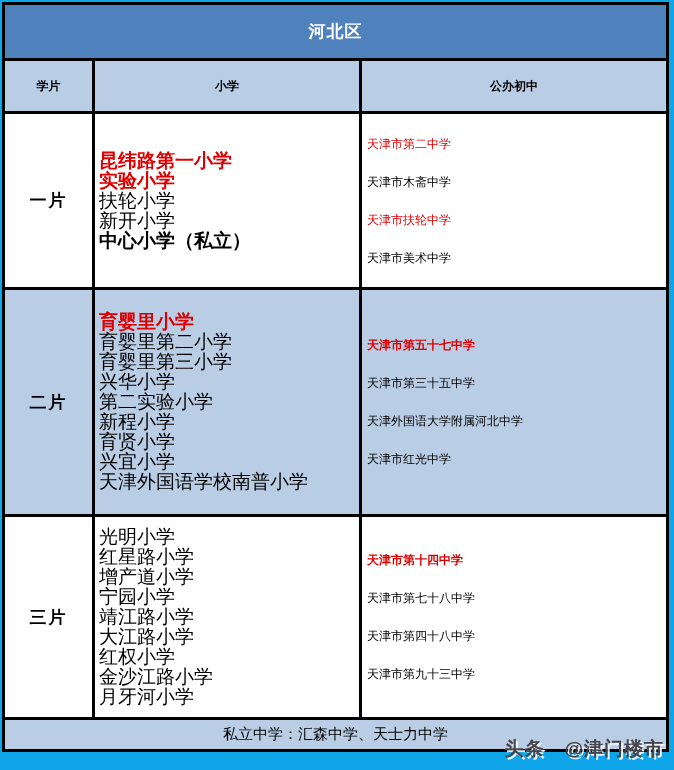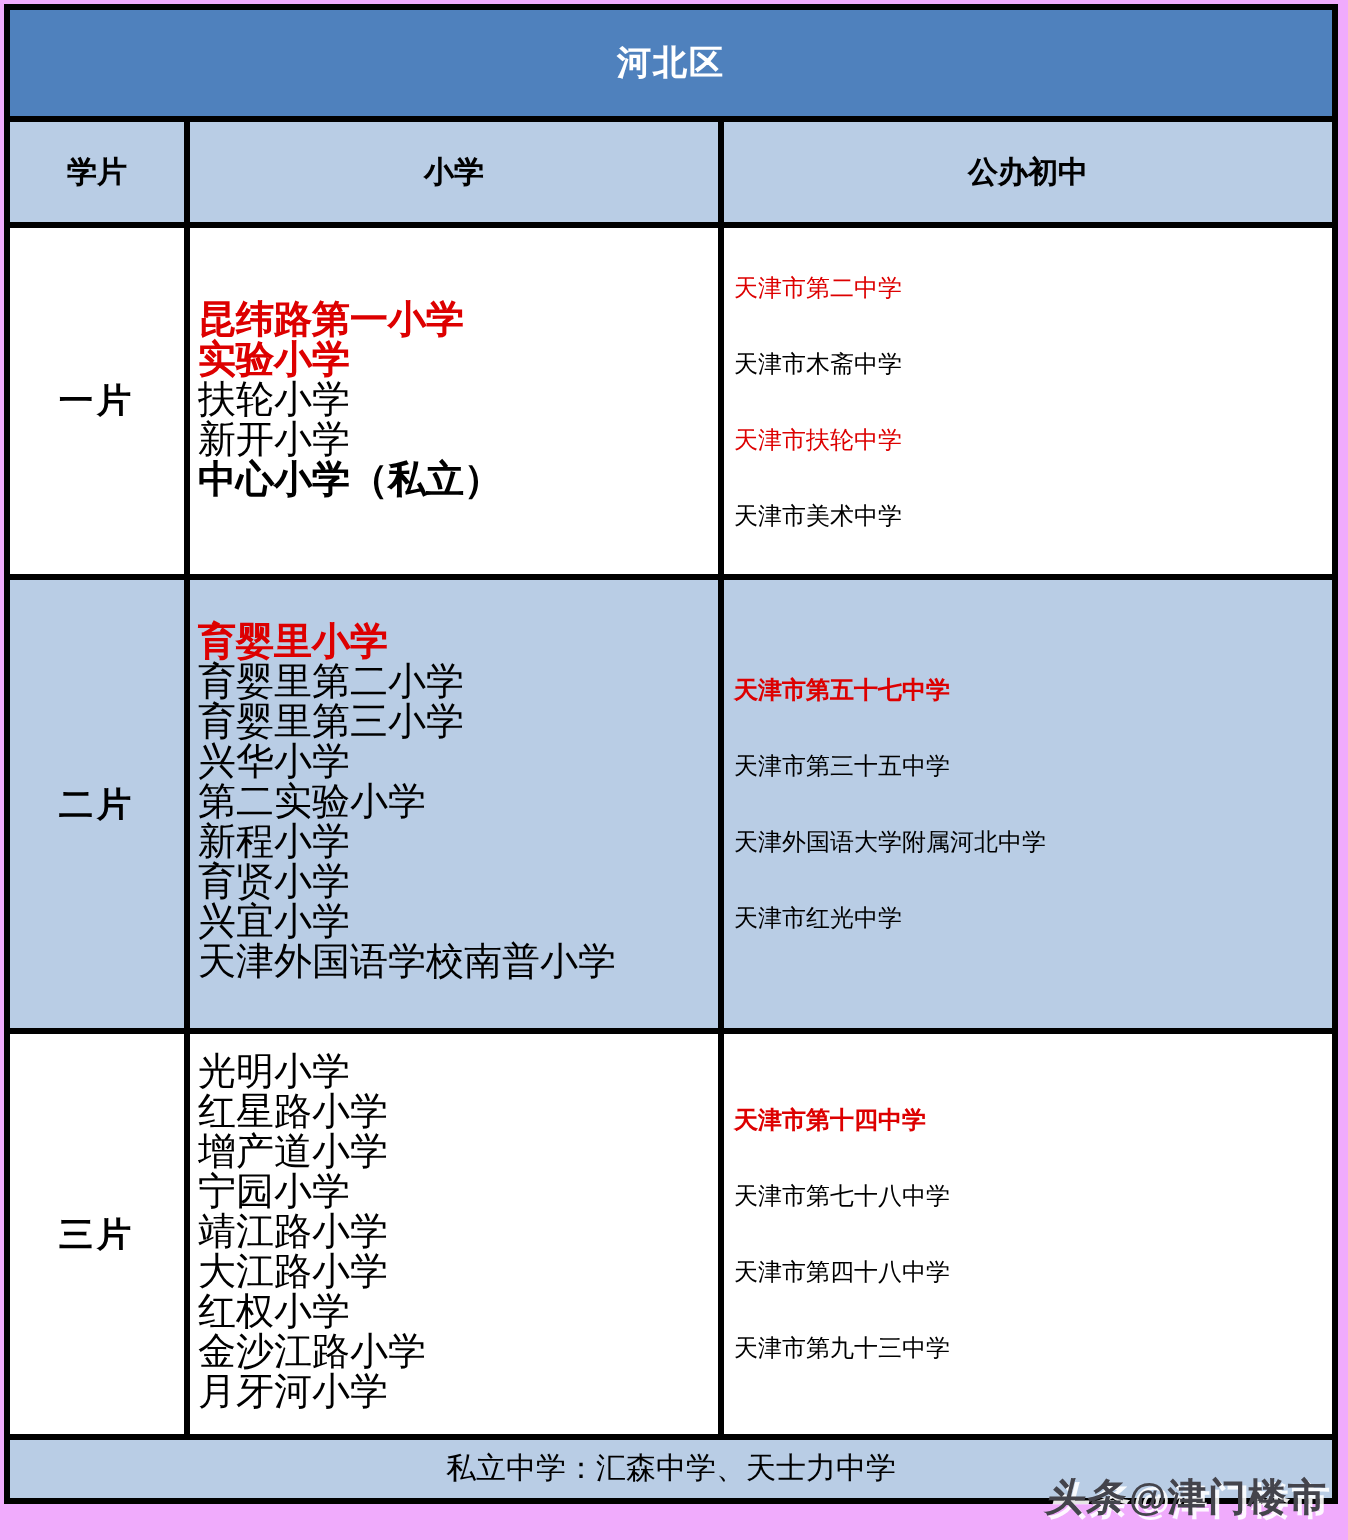--- a/index.html
+++ b/index.html
@@ -4,52 +4,52 @@
 <style>
   :root{
     --header-bg:#4F81BD;
     --band-bg:#B9CDE5;
     --red:#DD0000;
     --border:#000000;
   }
   *{box-sizing:border-box;margin:0;padding:0;}
   html,body{width:674px;height:770px;background:#fff;overflow:hidden;}
   body{font-family:"Liberation Sans","DejaVu Sans",sans-serif;color:#000;position:relative;}
-  .page{position:absolute;inset:0;background:#f0abfc;}
+  .page{position:absolute;inset:0;background:#0ea5e9;}
   .table{position:absolute;left:2px;top:2px;width:667px;border:3px solid var(--border);background:#fff;}
   .title-row{height:56px;background:var(--header-bg);border-bottom:3px solid var(--border);
     display:flex;align-items:center;justify-content:center;
     color:#fff;font-weight:bold;font-size:17px;letter-spacing:1px;}
   .grid{display:grid;grid-template-columns:90px 267px 1fr;}
   .cell{min-width:0;}
   .cell.c1,.cell.c2{border-right:3px solid var(--border);}
   .header-row{height:53px;background:var(--band-bg);border-bottom:3px solid var(--border);}
   .header-row .cell{display:flex;align-items:center;justify-content:center;
-    font-weight:bold;font-size:15px;}
+    font-weight:bold;font-size:12px;}
   .zone-row{border-bottom:3px solid var(--border);background:#fff;}
   .zone-row.shaded{background:var(--band-bg);}
   #zones .zone-row:nth-child(1){height:176px;}
   #zones .zone-row:nth-child(2){height:227px;}
   #zones .zone-row:nth-child(3){height:203px;}
   .zone-label{display:flex;align-items:center;justify-content:center;
     font-weight:bold;font-size:17px;letter-spacing:2px;}
   .primary-list{display:flex;flex-direction:column;justify-content:center;
     padding-left:4px;font-size:19px;line-height:20px;}
   .middle-list{display:flex;flex-direction:column;justify-content:center;
     padding-left:5px;font-size:12px;line-height:20px;}
   .school{white-space:nowrap;}
   .school.mid{padding:9px 0;}
   .school.red{color:var(--red);}
   .school.bold{font-weight:bold;}
   .footer-row{height:29px;background:var(--band-bg);
     display:flex;align-items:center;justify-content:center;font-size:15px;}
   .watermark{position:absolute;right:10px;bottom:8px;z-index:5;
     font-weight:bold;font-size:19px;color:#44444c;letter-spacing:1px;
     text-shadow:2px 2px 0 rgba(255,255,255,0.9);white-space:nowrap;}
-  .watermark .prefix{margin-right:2px;font-style:italic;}
+  .watermark .prefix{margin-right:20px;}
 </style>
 </head>
 <body>
 
 <div class="page">
   <div class="table">
 
     <div class="title-row">河北区</div>
 
     <div class="grid header-row">

